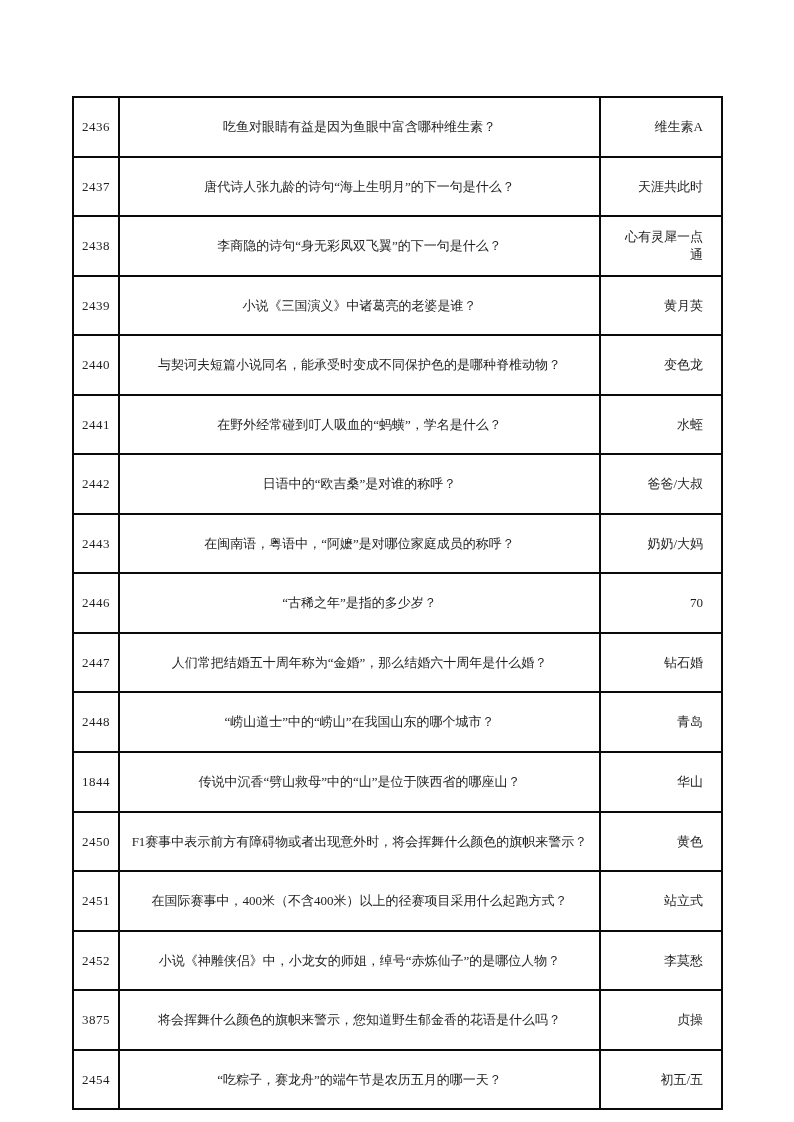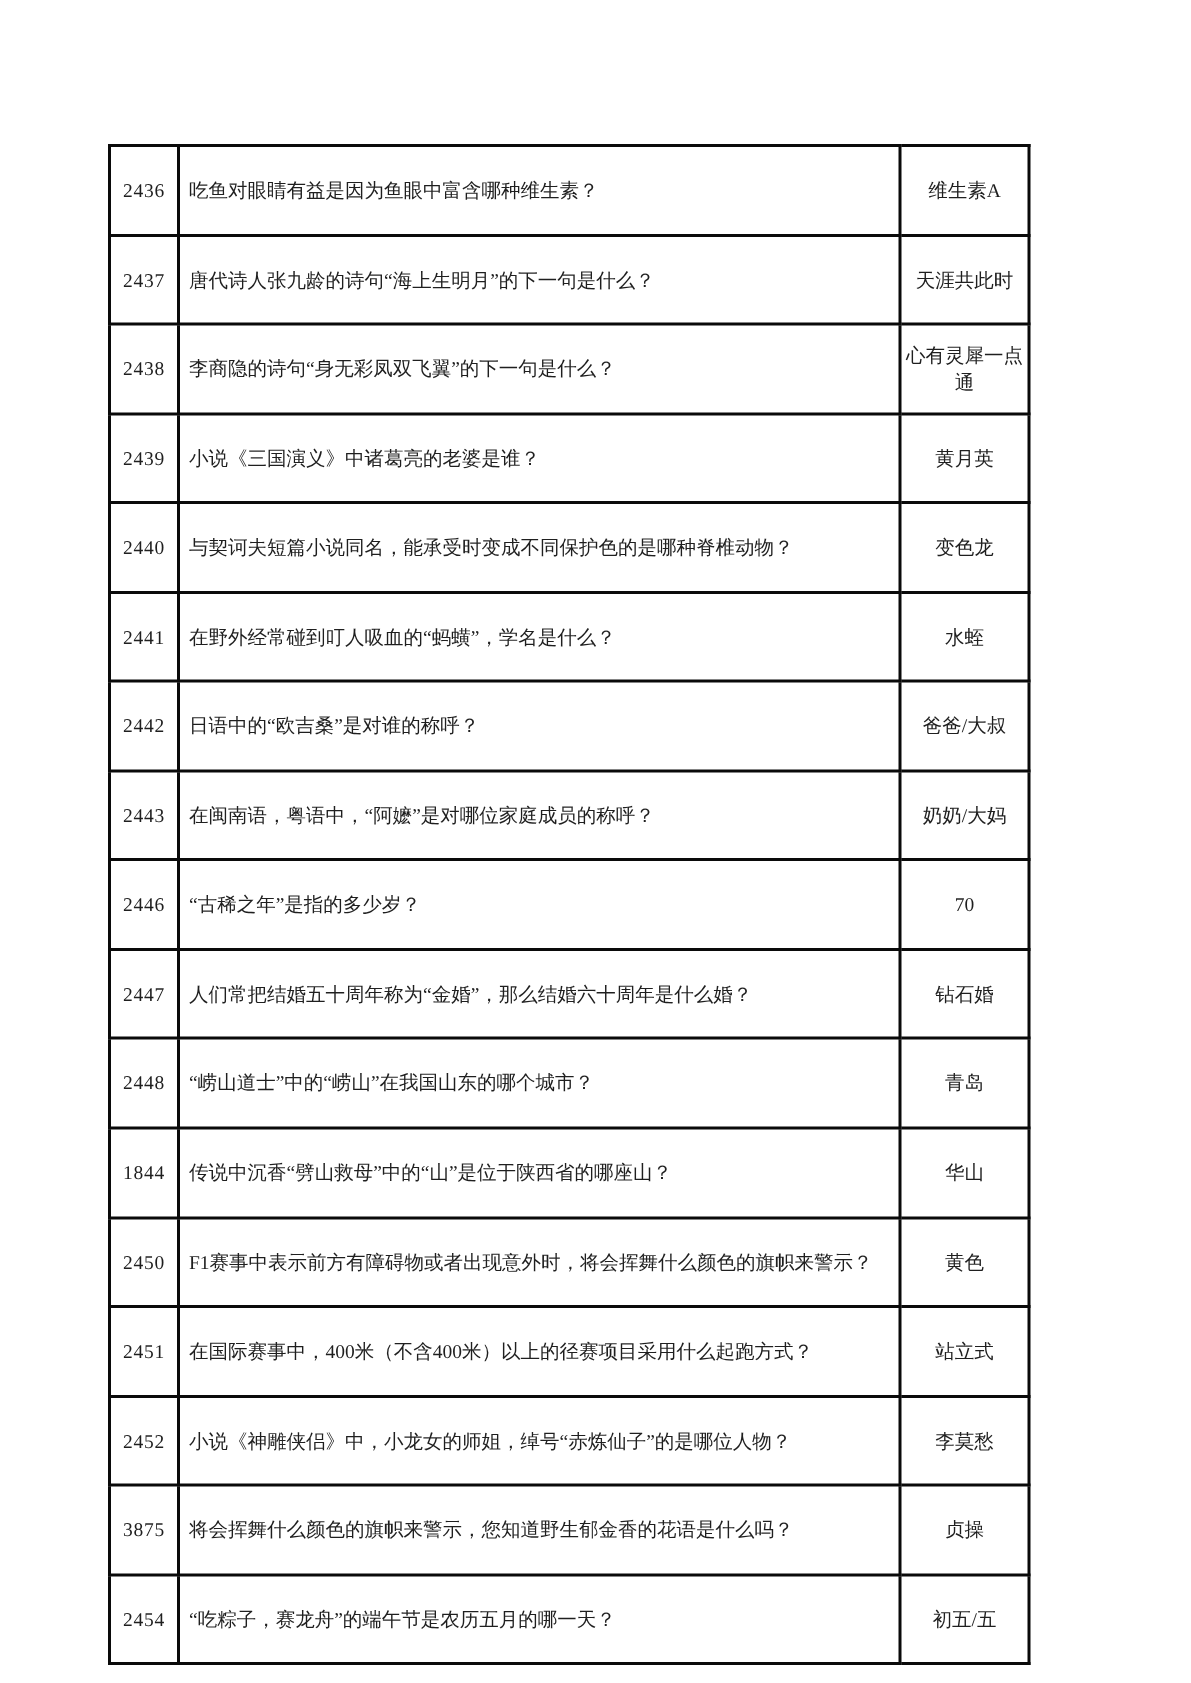--- a/index.html
+++ b/index.html
@@ -39,26 +39,26 @@
     height: 46px;
   }
   td.cell-id {
     width: 42px;
     text-align: center;
     letter-spacing: 0.5px;
   }
   td.cell-question {
     width: 467px;
     padding: 20px 6px;
-    text-align: left;
+    text-align: center;
   }
   td.cell-answer {
     width: 84px;
-    padding: 3px 0;
-    text-align: center;
+    padding: 3px 18px;
+    text-align: right;
   }
 </style>
 </head>
 <body>
 
 <div class="page">
   <div class="table-wrap">
     <table class="trivia">
       <tbody id="table-body">
           <tr>

